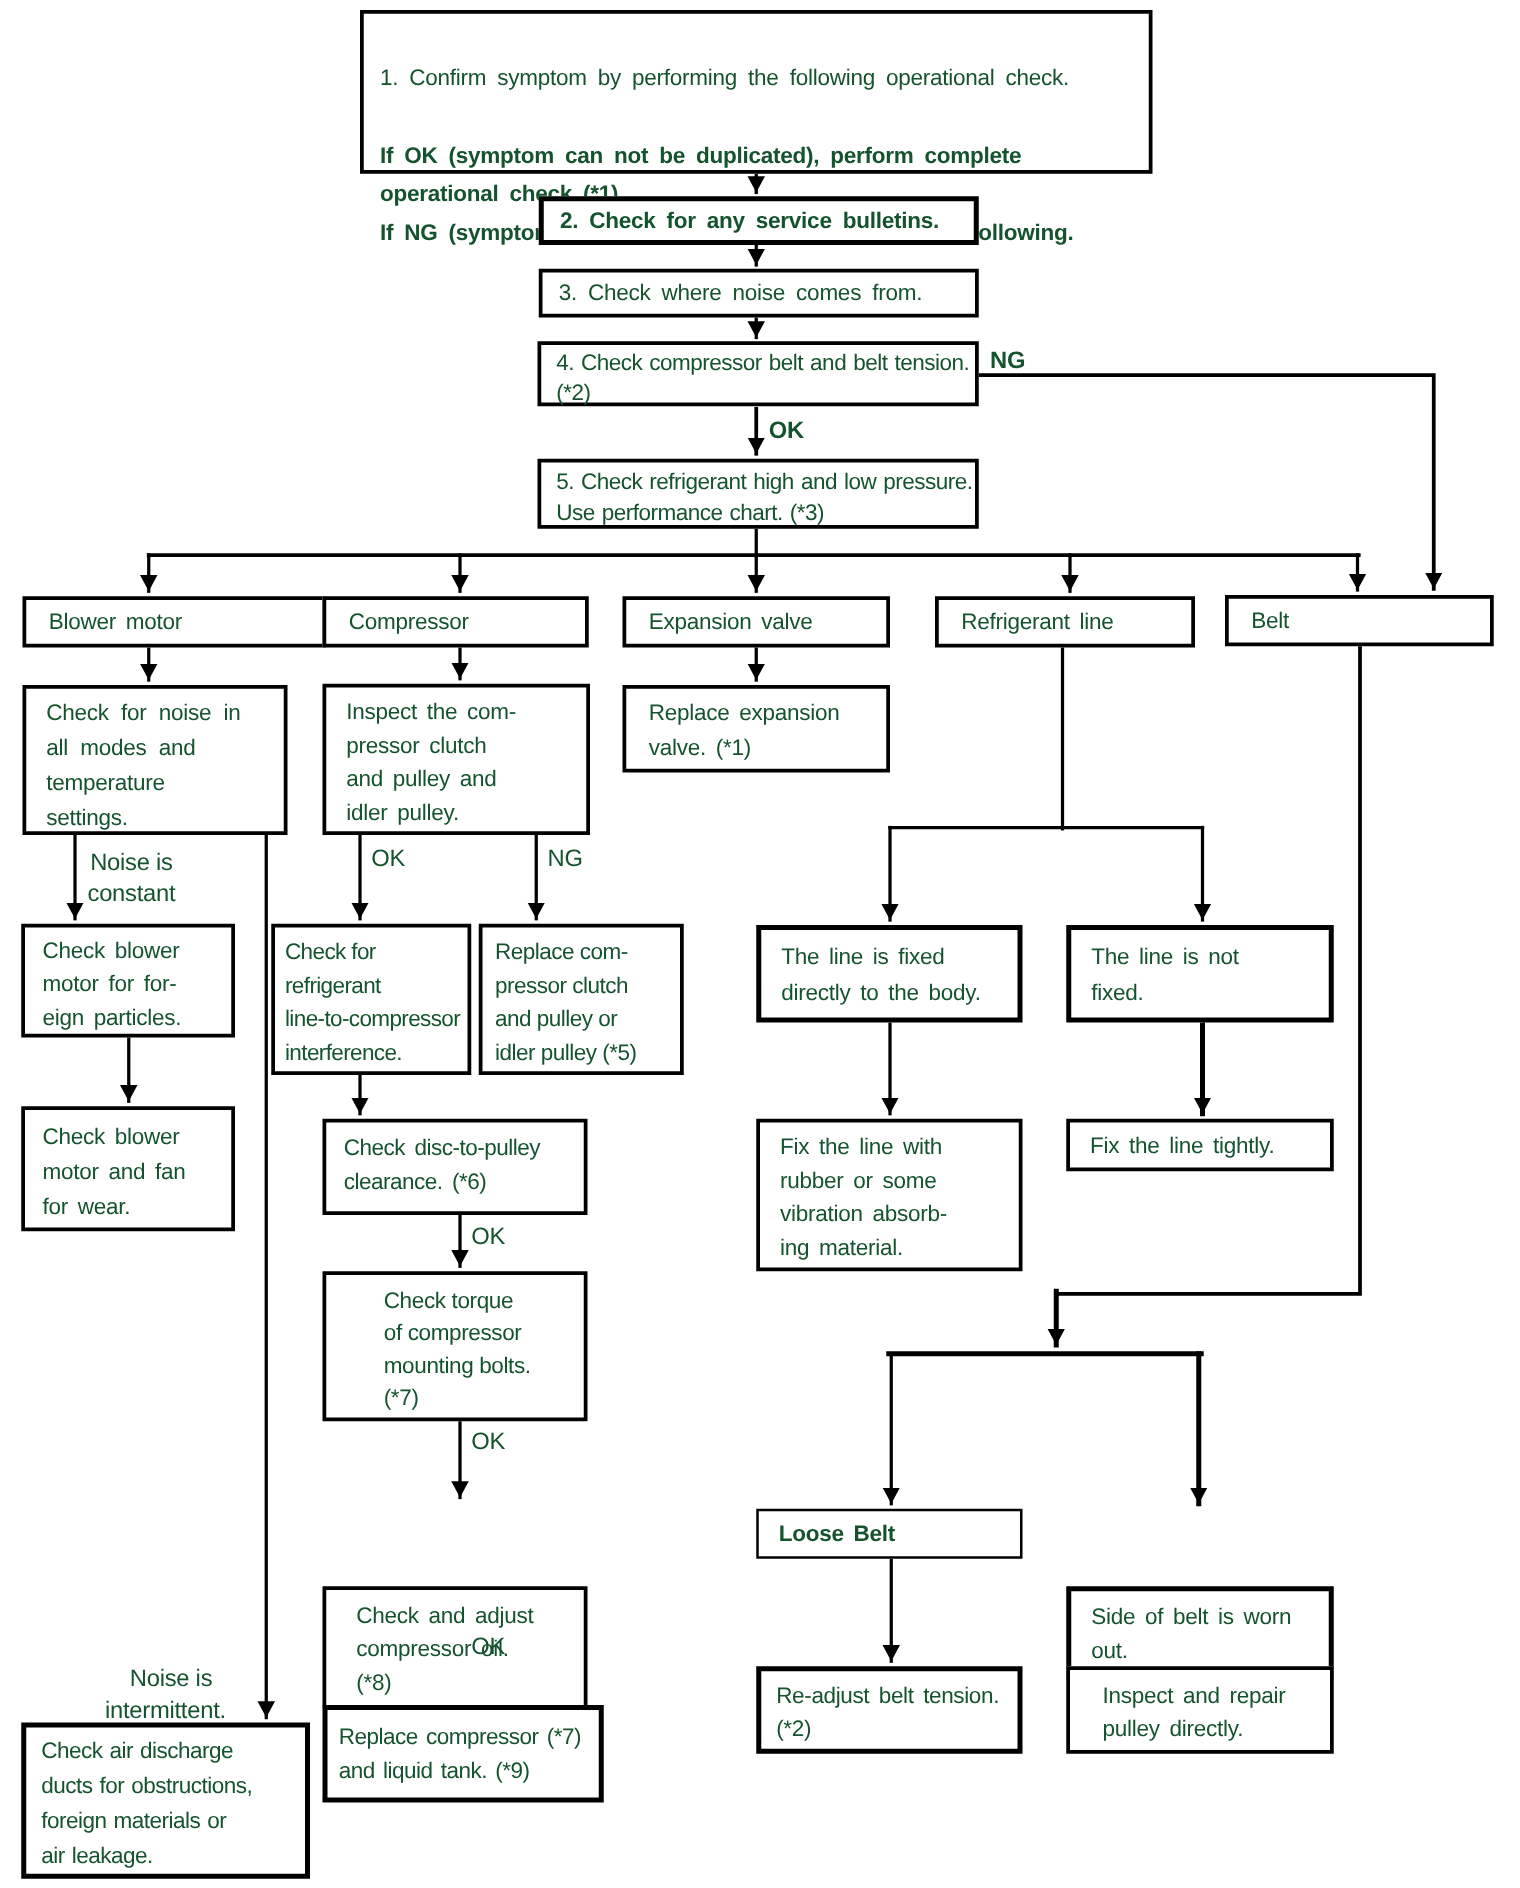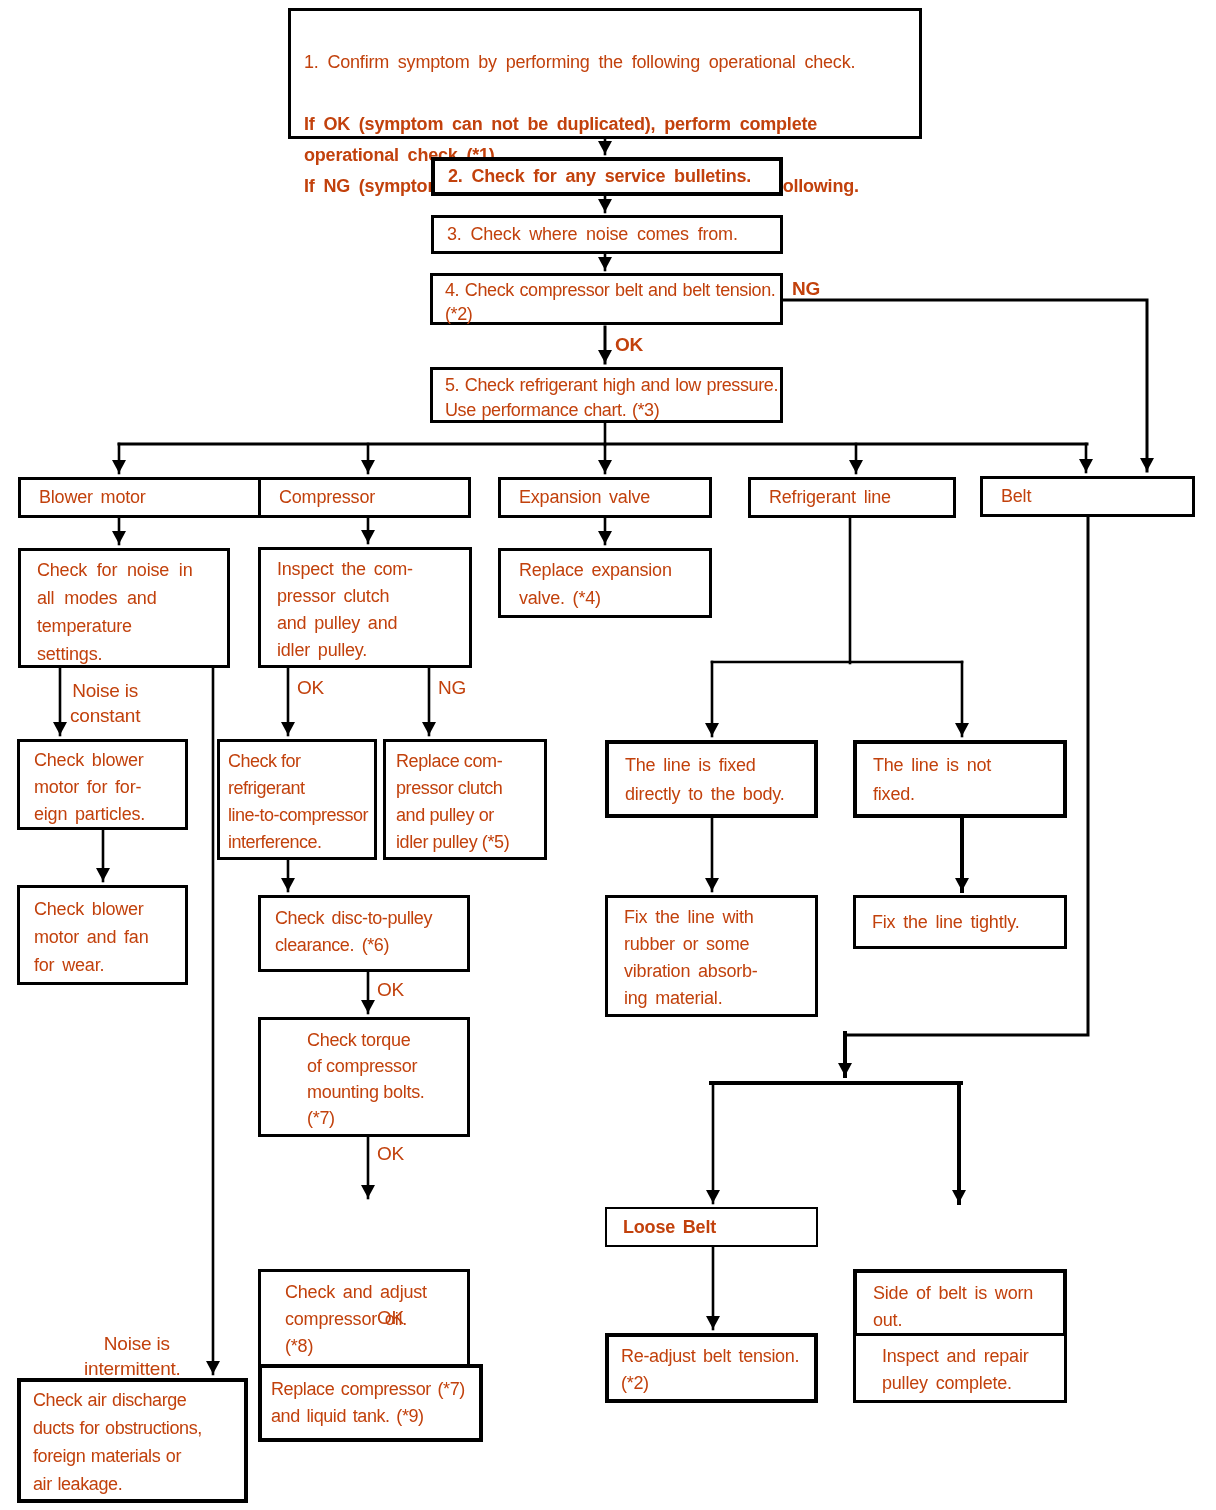--- a/index.html
+++ b/index.html
@@ -1,19 +1,19 @@
 <!DOCTYPE html>
 <html><head>
 <meta charset="utf-8">
 <style>
   * { margin:0; padding:0; box-sizing:border-box; }
   html,body { background:#fff; }
   .canvas {
     position:relative; width:1216px; height:1510px; background:#fff;
-    font-family:"Liberation Sans","DejaVu Sans",sans-serif; color:#c2410c;
+    font-family:"Liberation Sans","DejaVu Sans",sans-serif; color:#14532d;
   }
   svg.wires { position:absolute; left:0; top:0; }
   .node {
     position:absolute; background:#fff; border:3px solid #000;
     font-size:18px; line-height:27px; letter-spacing:-0.2px; word-spacing:3px;
     white-space:pre-line; padding:6px 8px 4px 14px; z-index:2;
   }
   .b2 { border-width:2px; }
   .b4 { border-width:4px; }
   .vcenter { display:flex; align-items:center; padding-top:0; padding-bottom:0; }
@@ -132,39 +132,39 @@
 of compressor
 mounting bolts.
 (*7)</div>
   <div class="node" style="left:258px;top:1269px;width:212px;height:98px;line-height:27px;padding:7px 14px 0 24px">Check and adjust
 compressor oil.
 (*8)</div>
   <div class="node b4" style="left:258px;top:1364px;width:225px;height:78px;line-height:27px;padding:8px 2px 0 9px;letter-spacing:-0.4px;word-spacing:2px">Replace compressor (*7)
 and liquid tank. (*9)</div>
 
   <div class="node" style="left:498px;top:548px;width:214px;height:70px;line-height:28px;padding:5px 4px 0 18px">Replace expansion
-valve. (*4)</div>
+valve. (*1)</div>
 
   <div class="node b4" style="left:605px;top:740px;width:213px;height:78px;line-height:29px;padding:7px 2px 0 16px">The line is fixed
 directly to the body.</div>
   <div class="node b4" style="left:853px;top:740px;width:214px;height:78px;line-height:29px;padding:7px 2px 0 16px">The line is not
 fixed.</div>
   <div class="node" style="left:605px;top:895px;width:213px;height:122px;line-height:27px;padding:6px 2px 0 16px">Fix the line with
 rubber or some
 vibration absorb-
 ing material.</div>
-  <div class="node vcenter" style="left:853px;top:895px;width:214px;height:54px;padding-left:16px">Fix the line tightly.</div>
+  <div class="node vcenter" style="left:853px;top:895px;width:214px;height:42px;padding-left:16px">Fix the line tightly.</div>
 
   <div class="node vcenter bold b2" style="left:605px;top:1207px;width:213px;height:40px;padding-left:16px">Loose Belt</div>
   <div class="node b4" style="left:853px;top:1269px;width:214px;height:75px;line-height:27px;padding:7px 2px 0 16px">Side of belt is worn
 out.</div>
   <div class="node b4" style="left:605px;top:1333px;width:213px;height:70px;line-height:27px;padding:6px 2px 0 12px;letter-spacing:-0.3px">Re-adjust belt tension.
 (*2)</div>
   <div class="node" style="left:853px;top:1333px;width:214px;height:70px;line-height:27px;padding:7px 2px 0 26px">Inspect and repair
-pulley complete.</div>
+pulley directly.</div>
 
   <div class="lbl bold" style="left:792px;top:276px">NG</div>
   <div class="lbl bold" style="left:615px;top:332px">OK</div>
   <div class="lbl" style="left:70px;top:678px">Noise is
 constant</div>
   <div class="lbl" style="left:297px;top:675px">OK</div>
   <div class="lbl" style="left:438px;top:675px">NG</div>
   <div class="lbl" style="left:377px;top:977px">OK</div>
   <div class="lbl" style="left:377px;top:1141px">OK</div>
   <div class="lbl" style="left:377px;top:1305px">OK</div>

